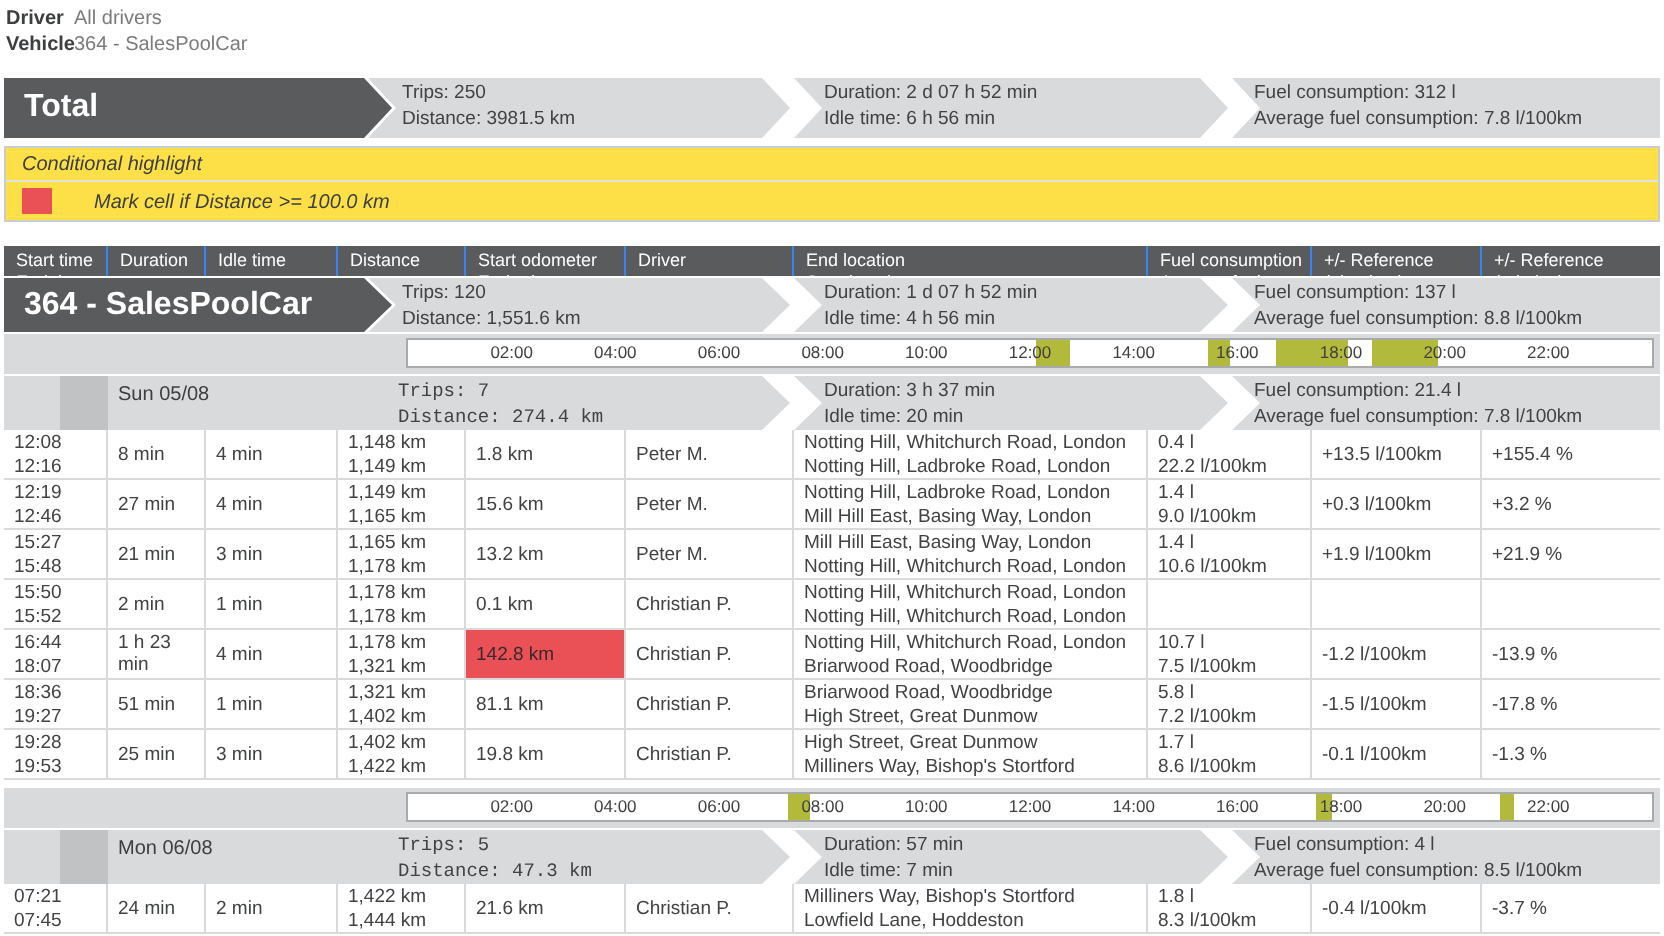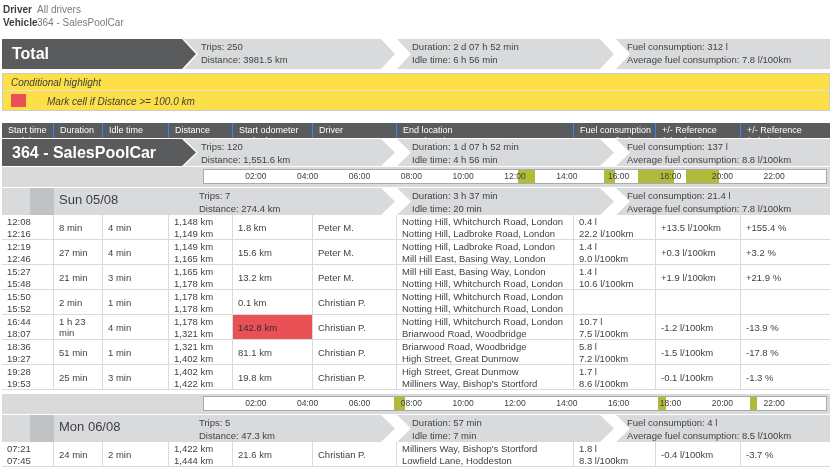--- a/index.html
+++ b/index.html
@@ -33,22 +33,22 @@
   .seg-3{left:395px;width:217px;
     clip-path:polygon(0 0,calc(100% - 14px) 0,100% 50%,calc(100% - 14px) 100%,0 100%,14px 50%);
     padding-left:15px;}
   .seg-4{left:614px;width:214px;
     clip-path:polygon(0 0,100% 0,100% 100%,0 100%,14px 50%);
     padding-left:11px;}
   .seg-flat{left:0;width:393px;
     clip-path:polygon(0 0,calc(100% - 14px) 0,100% 50%,calc(100% - 14px) 100%,0 100%);}
   .stats{padding-top:2px;font-size:9.5px;line-height:12.5px;color:var(--c-text);}
   .day-strip{position:absolute;left:28px;top:0;bottom:0;width:24px;background:var(--c-strip);}
-  .day-label{position:absolute;left:57px;top:4px;font-size:13px;color:#3d3e40;}
-  .day-stats{position:absolute;left:197px;top:0;}
+  .day-label{position:absolute;left:57px;top:4px;font-size:10px;color:#3d3e40;}
+  .day-stats{position:absolute;left:197px;top:0;font-family:Liberation Mono, monospace;}
   
   .panel{margin:4px 2px 12px;height:38px;border:1px solid #cbcccd;background:#fde047;font-style:italic;}
   .panel-title{font-size:10px;padding:3px 8px 2px;border-bottom:1px solid #e0e1e2;color:#3d3e40;}
   .panel-legend{display:flex;align-items:flex-end;padding:3px 8px 0;}
   .legend-swatch{width:15px;height:13px;background:var(--c-red);}
   .legend-text{font-size:10px;margin-left:21px;color:#3d3e40;}
   
   .grid{display:grid;grid-template-columns:51px 48px 65px 63px 79px 83px 176px 81px 84px 89px;
     column-gap:1px;margin:0 2px;}
   .ghead{margin-top:3px;background:#3b82f6;height:15px;}

